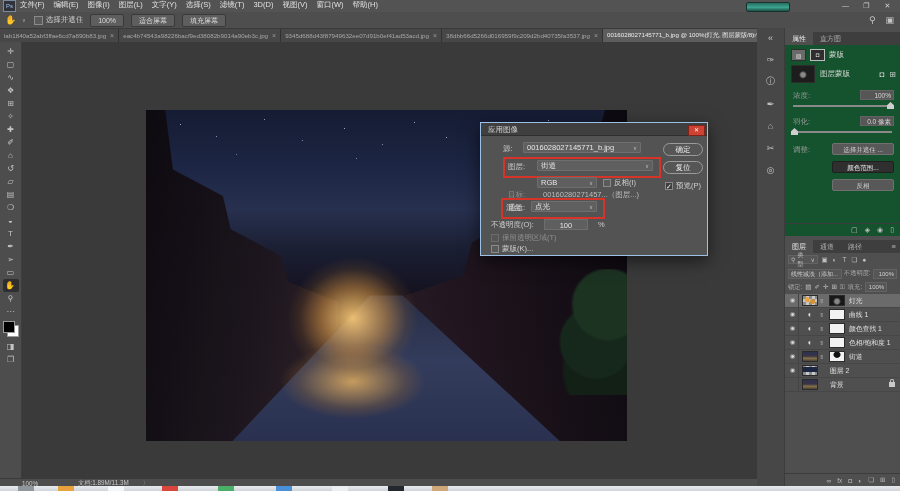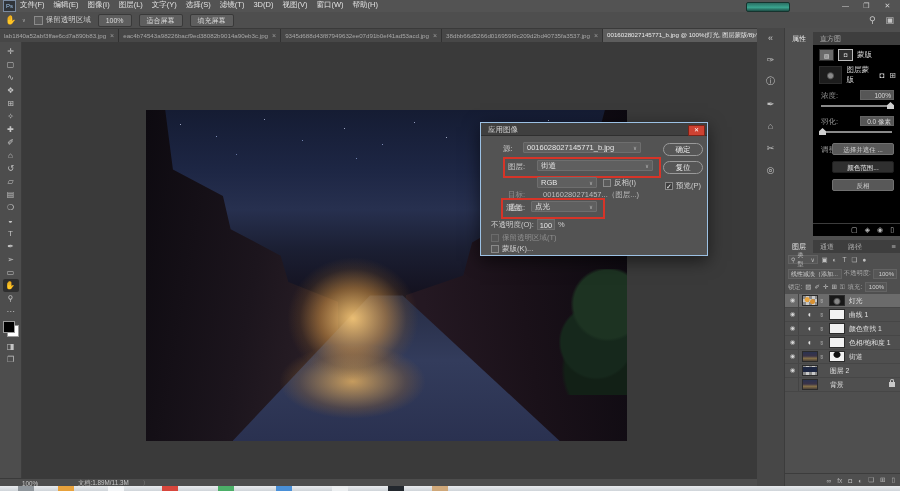--- a/index.html
+++ b/index.html
@@ -71,42 +71,42 @@
           border:1px solid #9cc1e4;box-shadow:0 5px 16px rgba(0,0,0,.55);font-size:7.5px;}
   .dlg-title{position:absolute;left:0;top:0;right:0;height:13px;background:#3f3f3f;border-bottom:1px solid #2f2f2f;
              color:#d6d6d6;line-height:13px;padding-left:7px;box-sizing:border-box;}
   .dlg-close{position:absolute;right:2px;top:2px;width:15px;height:9px;background:#cd4232;border:1px solid #7e2317;
              color:#fff;font-size:6px;line-height:8px;text-align:center;border-radius:1px;}
   .drow{position:absolute;display:flex;align-items:center;}
   .dlabel{color:#cfcfcf;}
   .dselect{background:#5f5f5f;border:1px solid #6e6e6e;border-radius:1px;height:11px;display:flex;align-items:center;
            padding:0 3px;color:#e6e6e6;justify-content:space-between;box-sizing:border-box;}
   .dsel-chev{color:#b5b5b5;font-size:5.5px;margin-left:4px;}
-  .dinput{background:#5f5f5f;border:1px solid #6e6e6e;height:11px;width:18px;color:#e6e6e6;text-align:center;
+  .dinput{background:#5f5f5f;border:1px solid #6e6e6e;height:11px;width:44px;color:#e6e6e6;text-align:center;
           line-height:11px;box-sizing:border-box;}
   .dchk{width:8px;height:8px;border:1px solid #8a8a8a;background:#5a5a5a;display:inline-block;box-sizing:border-box;
         font-size:7px;line-height:7px;color:#f0f0f0;text-align:center;}
   .dchk.on{background:#3e3e3e;}
   .dbtn{position:absolute;left:182px;width:40px;height:13px;border:1px solid #9a9a9a;border-radius:8px;background:#565656;
         color:#e8e8e8;text-align:center;line-height:12px;font-size:7.5px;box-sizing:border-box;}
   .ann{position:absolute;border:2px solid #d63428;pointer-events:none;}
   .gray{color:#8f8f8f;}
   
   .rightdock{position:absolute;left:757px;top:28px;width:143px;height:458px;background:#474747;}
   .iconstrip{position:absolute;left:0;top:0;width:28px;height:458px;background:#474747;border-right:1px solid #3c3c3c;
              display:flex;flex-direction:column;align-items:center;padding-top:3px;box-sizing:border-box;gap:9px;}
   .strip-icon{font-size:9px;color:#c2c2c2;width:18px;height:13px;display:flex;align-items:center;justify-content:center;}
   .panels{position:absolute;left:28px;top:0;width:115px;height:458px;background:#4f4f4f;}
   .ptabs{position:absolute;left:0;right:0;height:13px;background:#3e3e3e;display:flex;}
   .ptab{padding:0 7px;line-height:13px;color:#b0b0b0;font-size:7px;}
   .ptab.active{background:#4f4f4f;color:#e8e8e8;}
   .pmenu{margin-left:auto;color:#b0b0b0;padding-right:4px;line-height:13px;}
   
   .props{position:absolute;left:0;top:4px;right:0;height:204px;}
-  .props-body{position:absolute;top:13px;left:0;right:0;bottom:0;background:#000000;margin-left:28px;}
+  .props-body{position:absolute;top:13px;left:0;right:0;bottom:0;background:#14532d;}
   .phead{position:absolute;left:6px;top:4px;display:flex;align-items:center;gap:4px;}
   .mini-thumb{width:13px;height:10px;background:#6a6a6a;border:1px solid #2e2e2e;display:flex;align-items:center;justify-content:center;font-size:6px;color:#ddd;}
   .mini-thumb.sel{border:1px solid #bdbdbd;background:#2f2f2f;}
   .mask-row{position:absolute;left:6px;top:20px;right:4px;display:flex;align-items:center;gap:5px;}
   .mask-thumb{width:22px;height:16px;border:1px solid #2c2c2c;
       background:radial-gradient(circle at 50% 55%,#8a8a8a 0 2px,transparent 4px),#1d1d1d;}
   .mask-icons{margin-left:auto;display:flex;gap:5px;font-size:8px;color:#cfcfcf;}
   .prow-label{position:absolute;left:8px;color:#9a9a9a;}
   .pval{position:absolute;right:6px;width:34px;height:10px;border:1px solid #636363;background:#565656;color:#d8d8d8;
         text-align:right;line-height:10px;padding-right:2px;font-size:6.5px;box-sizing:border-box;}
@@ -197,21 +197,21 @@
         <span class="wc">❐</span>
         <span class="wc">✕</span>
       </div>
   </div>
 
   <div class="optionsbar">
     <span class="ob-tool">✋</span>
     <span style="font-size:5px;color:#aaa">∨</span>
     <span class="ob-chk">
       <span class="chkbox"></span>
-      <span>保留透明区域</span>
+      <span>选择并遮住</span>
     </span>
     <span class="ob-btn">100%</span>
     <span class="ob-btn">适合屏幕</span>
     <span class="ob-btn">填充屏幕</span>
     <span class="ob-right">
       <span>⚲</span>
       <span>▣</span>
     </span>
   </div>
 
@@ -331,21 +331,21 @@
 
       <div class="drow" style="left:25px;top:80px;">
         <span class="dlabel">混合:</span>
       </div>
       <div class="dselect" style="position:absolute;left:50px;top:78px;width:66px;">
         <span>点光</span>
         <span class="dsel-chev">∨</span>
       </div>
       <div class="ann" style="left:20px;top:75px;width:100px;height:17px;"></div>
 
-      <div class="drow" style="left:10px;top:96px;gap:3px;justify-content:flex-end;">
+      <div class="drow" style="left:10px;top:96px;gap:10px;justify-content:flex-end;">
         <span class="dlabel">不透明度(O):</span>
         <span class="dinput">100</span>
         <span class="dlabel">%</span>
       </div>
 
       <div class="drow" style="left:10px;top:110px;gap:3px;">
         <span class="dchk" style="opacity:.45"></span>
         <span class="dlabel gray">保留透明区域(T)</span>
       </div>
       <div class="drow" style="left:10px;top:121px;gap:3px;">

